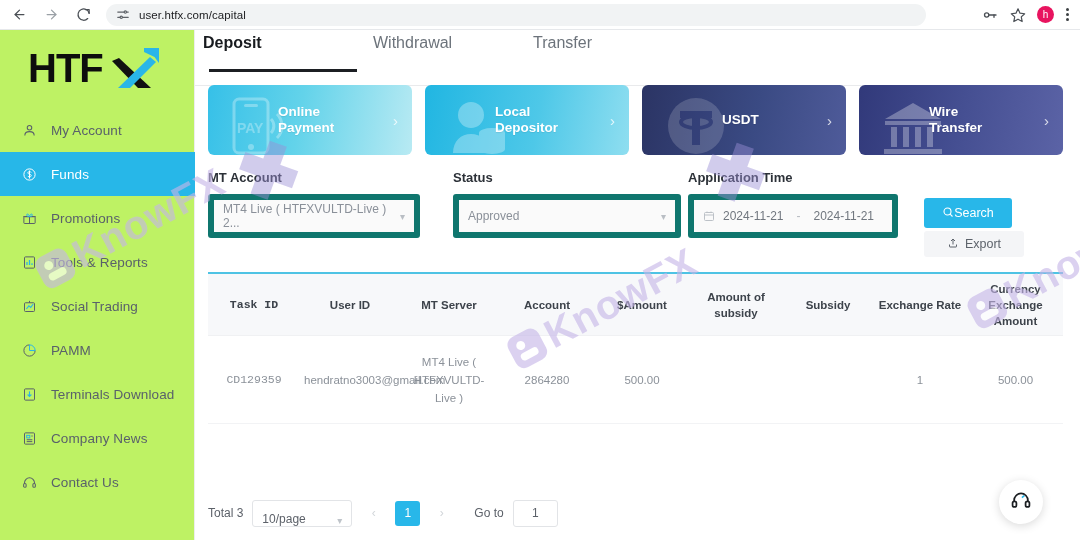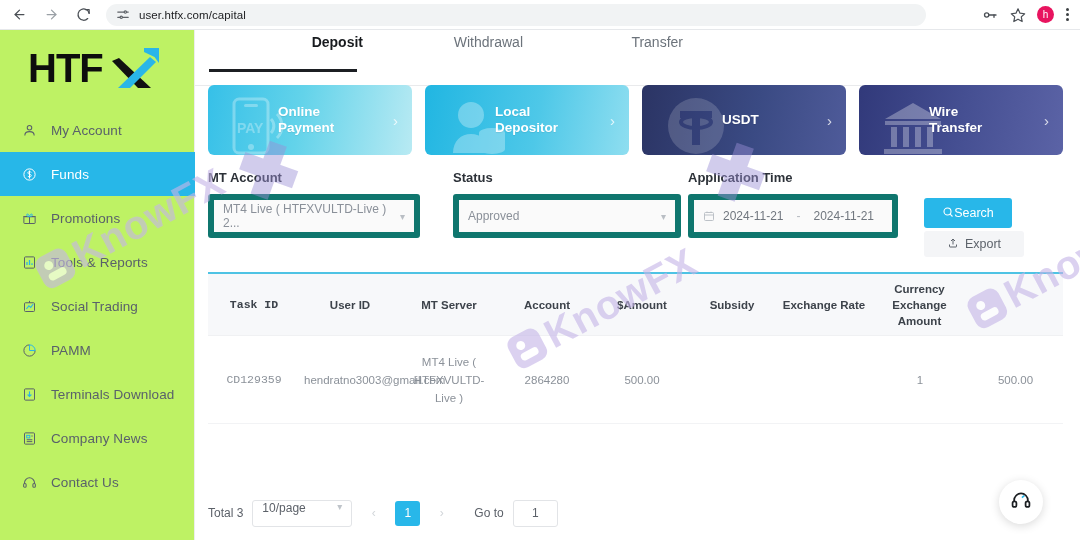--- a/index.html
+++ b/index.html
@@ -62,22 +62,22 @@
   }
   .nav-item .ni-icon { width: 22px; height: 18px; margin-right: 7px; flex: none; display:flex; align-items:center; }
   .nav-item.active { background: #27b7e8; color: #ffffff; }
 
   
   #main { position: absolute; left: 195px; top: 0; width: 885px; height: 510px; background: #fff; }
 
   
   #tabs { position: absolute; left: 0; top: 0; width: 885px; height: 32px; display: flex; }
   .tab {
-    font-size: 14px; color: #6c737b; padding: 4px 0 0 0;
-    display: flex; align-items: flex-start; justify-content: flex-end;
+    font-size: 16px; color: #6c737b; padding: 4px 0 0 0;
+    display: flex; align-items: flex-start; justify-content: flex-start;
     position: relative;
   }
   .tab.t1 { width: 160px; margin-left: 8px; }
   .tab.t2 { width: 150px; margin-left: 10px;}
   .tab.t3 { width: 150px; margin-left: 10px;}
   .tab.active { color: #181b1f; font-weight: bold; }
   .tab.active::after {
     content:""; position:absolute; left: 6px; right: 6px; bottom: -10px; height: 3px; background:#1c1f23;
   }
   #tab-underline {
@@ -163,21 +163,21 @@
   .c-cea { width: 95px; }
 
   
   #pagination {
     position: absolute; left: 13px; top: 465px; width: 855px; height: 36px;
     display: flex; align-items: center; gap: 9px;
   }
   #p-total { font-size: 12px; color: #5c6169; }
   #p-size {
     width: 100px; height: 27px; border: 1px solid #e2e4e7; border-radius: 3px;
-    display: flex; align-items: flex-start; padding: 0 9px;
+    display: flex; align-items: flex-end; padding: 0 9px;
     font-size: 12px; color: #5c6169; background:#fff;
   }
   #p-size .caret { margin-left: auto; color: #bfc4ca; font-size: 10px; }
   .p-arrow {
     width: 25px; height: 27px; display: flex; align-items: center; justify-content: center;
     color: #d2d6da; font-size: 12px;
   }
   #p-page {
     width: 25px; height: 25px; background: #28b7e9; color: #fff; border-radius: 3px;
     display: flex; align-items: center; justify-content: center; font-size: 12px;
@@ -557,20 +557,21 @@
 
     <div id="table">
       <div id="table-topline"></div>
 
       <div id="thead">
         <div class="th c-task">Task ID</div>
         <div class="th c-user">User ID</div>
         <div class="th c-server">MT Server</div>
         <div class="th c-acct">Account</div>
         <div class="th c-amt">$Amount</div>
+        <div class="th c-asub">Amount of subsidy</div>
         <div class="th c-sub">Subsidy</div>
         <div class="th c-rate">Exchange Rate</div>
         <div class="th c-cea">Currency Exchange Amount</div>
       </div>
 
       <div id="tbody">
         <div class="tr">
           <div class="td c-task">CD129359</div>
           <div class="td c-user">hendratno3003@gmail.com</div>
           <div class="td c-server">MT4 Live ( HTFXVULTD-Live )</div>

